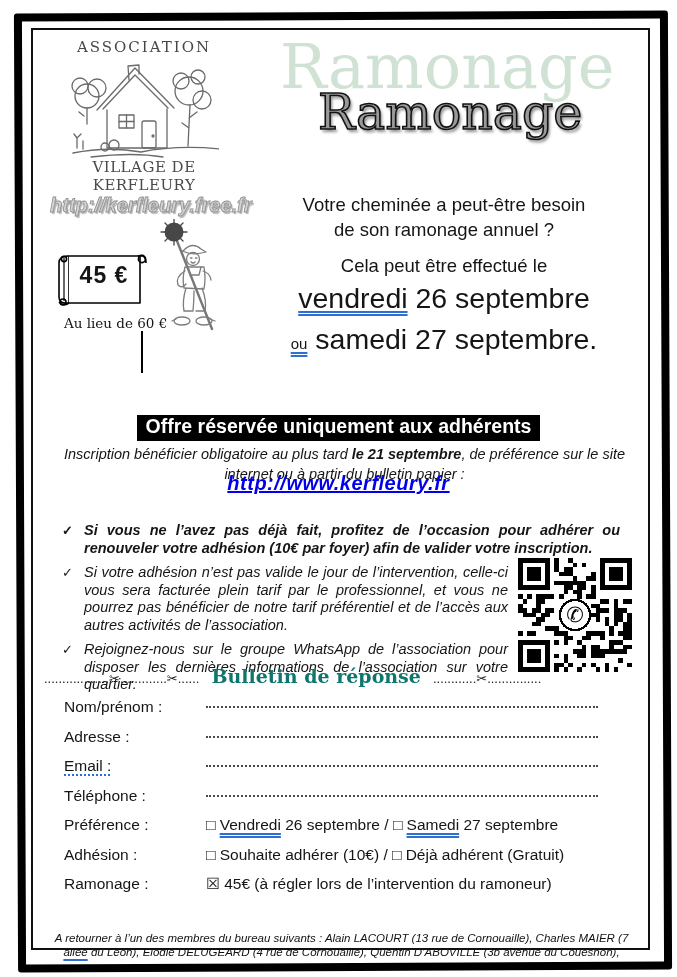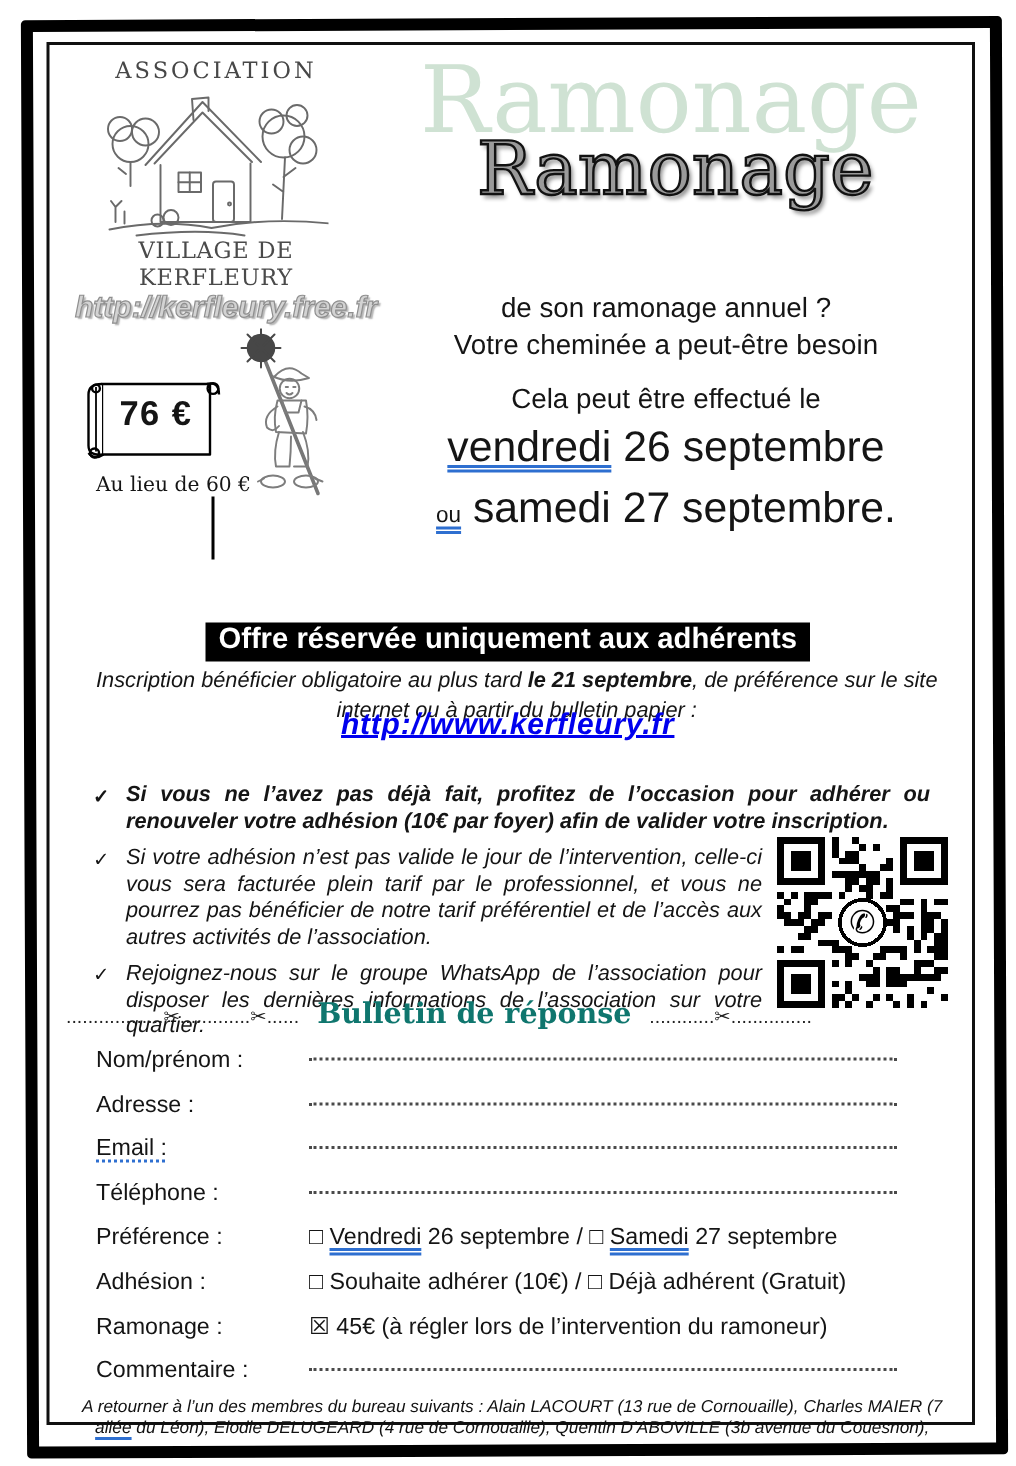--- a/index.html
+++ b/index.html
@@ -125,42 +125,42 @@
     <div class="logo-sub">VILLAGE DE KERFLEURY</div>
     <div class="logo-url">http://kerfleury.free.fr</div>
   </div>
 
   <div class="abs wordart">
     <span class="wa-back">Ramonage</span>
     <span class="wa-front">Ramonage</span>
   </div>
 
   <div class="abs intro">
+    <p>Votre cheminée a peut-être besoin</p>
     <p>de son ramonage annuel ?</p>
-    <p>Votre cheminée a peut-être besoin</p>
     <div class="gap"></div>
     <p>Cela peut être effectué le</p>
     <div class="date-line"><span class="dblu">vendredi</span><span> 26 septembre</span></div>
     <div class="date-line"><span class="dblu small-ou">ou</span><span> samedi 27 septembre.</span></div>
   </div>
 
   <div class="abs price-scroll">
     <svg width="104" height="68" viewBox="0 0 104 68">
       <g stroke="#000" fill="#fff" stroke-width="1.6" stroke-linejoin="round">
         <path d="M16,9 L88,9 L88,56 L16,56 Z"></path>
         <path d="M16,9 q-9,0 -9,7 L7,50 q0,7 9,6" fill="#fff"></path>
         <path d="M12,11 L12,54" stroke-width="1.2"></path>
         <circle cx="12" cy="12" r="2.6" fill="none"></circle>
         <path d="M7,55 q4,5 10,1" fill="none"></path>
         <circle cx="11" cy="55" r="3" fill="none"></circle>
         <circle cx="90" cy="12" r="3.6" fill="none"></circle>
         <path d="M86,9 q8,-2 8,7" fill="none"></path>
       </g>
     </svg>
-    <span class="price-amount">76 €</span>
+    <span class="price-amount">45 €</span>
   </div>
   <div class="abs price-note">Au lieu de 60 €</div>
   <div class="abs callout-line"></div>
 
   <svg class="abs sweep" width="92" height="120" viewBox="0 0 92 120">
     <g stroke="#7d7d7d" fill="none" stroke-width="1.3" stroke-linecap="round" stroke-linejoin="round">
       <line x1="31" y1="22" x2="66" y2="110" stroke="#777" stroke-width="2.4"></line>
       <circle cx="28" cy="13" r="9.5" fill="#474747" stroke="none"></circle>
       <g stroke="#474747">
         <path d="M28,13 l0,-13 M28,13 l9,-9 M28,13 l13,0 M28,13 l9,9 M28,13 l-9,9 M28,13 l-13,0 M28,13 l-9,-9 M28,13 l0,13"></path>
@@ -408,20 +408,16 @@
       <span class="fvalue"><span>□ </span><span class="dblu">Vendredi</span><span> 26 septembre / </span><span>□ </span><span class="dblu">Samedi</span><span> 27 septembre</span></span>
     </div>
     <div class="form-row">
       <span class="flabel">Adhésion :</span>
       <span class="fvalue">□ Souhaite adhérer (10€) / □ Déjà adhérent (Gratuit)</span>
     </div>
     <div class="form-row">
       <span class="flabel">Ramonage :</span>
       <span class="fvalue">☒ 45€ (à régler lors de l’intervention du ramoneur)</span>
     </div>
-    <div class="form-row">
-      <span class="flabel">Commentaire :</span>
-      <span class="dotline"></span>
-    </div>
   </div>
 
   <p class="abs footer"><span>A retourner à l’un des membres du bureau suivants : Alain LACOURT (13 rue de Cornouaille), Charles MAIER (7 </span><span class="spell">allée</span><span> du Léon), Elodie DELUGEARD (4 rue de Cornouaille), Quentin D’ABOVILLE (3b avenue du Couesnon),</span></p>
 </div>
 
 </body></html>

